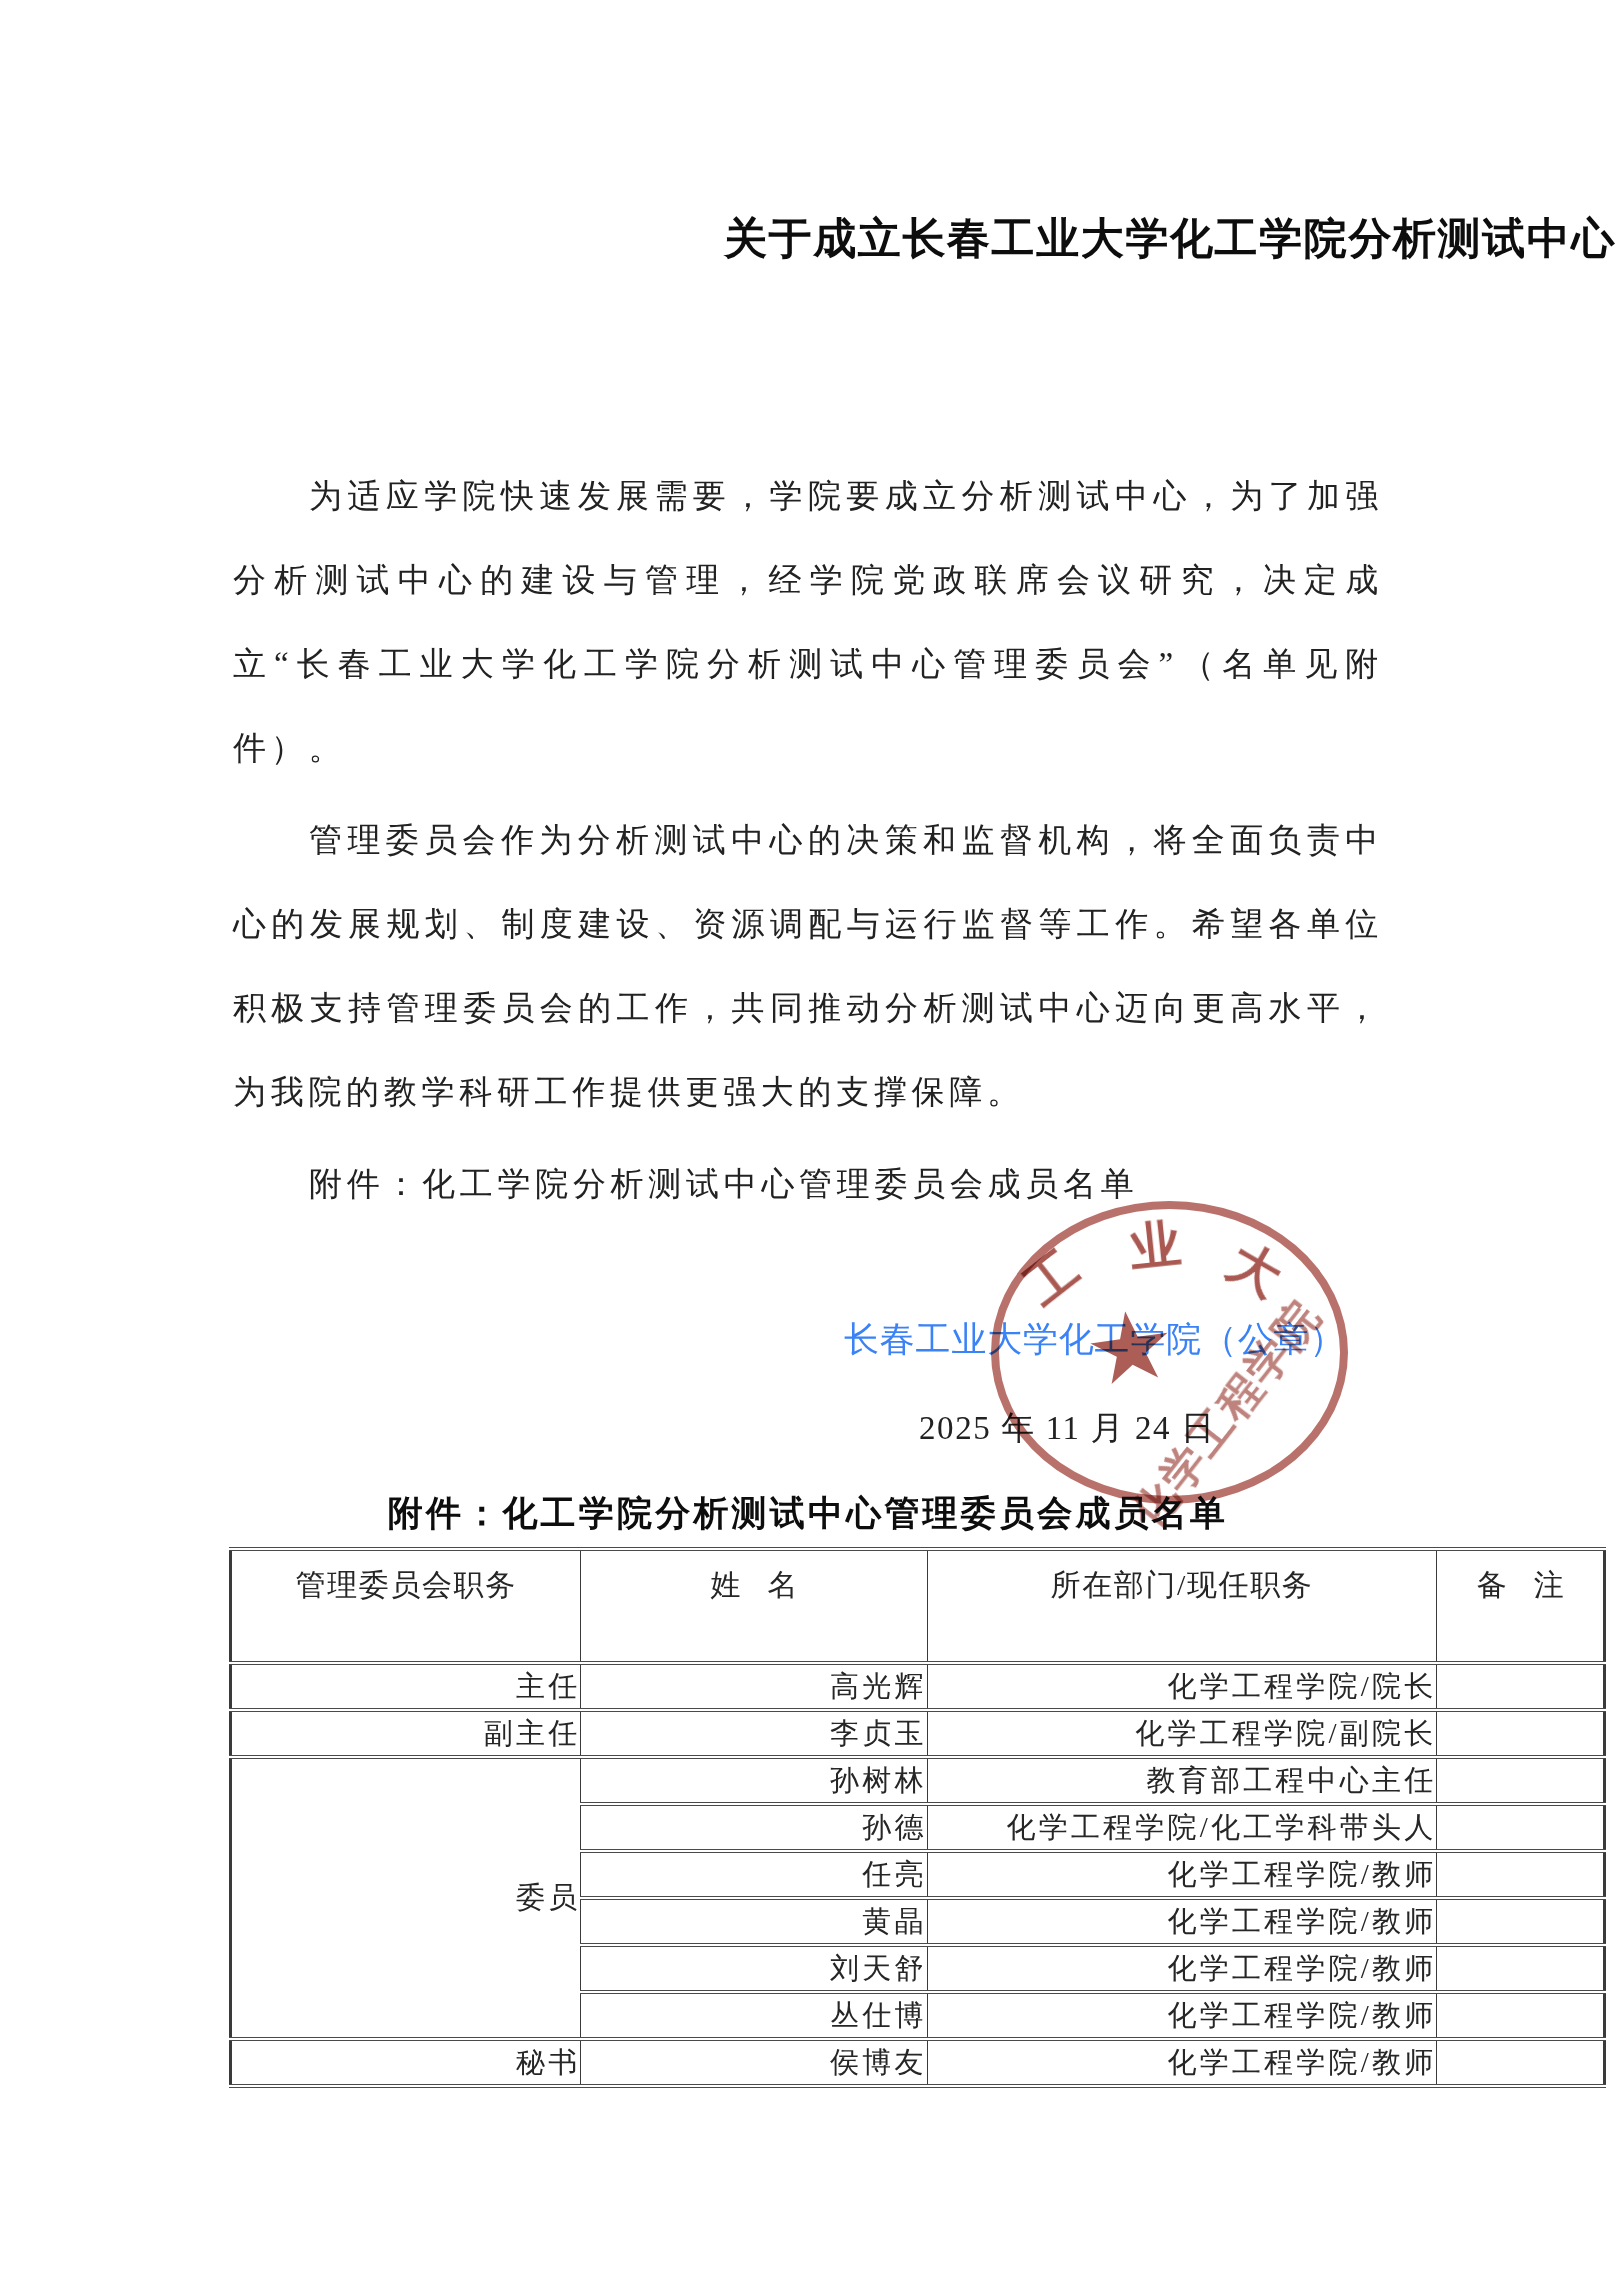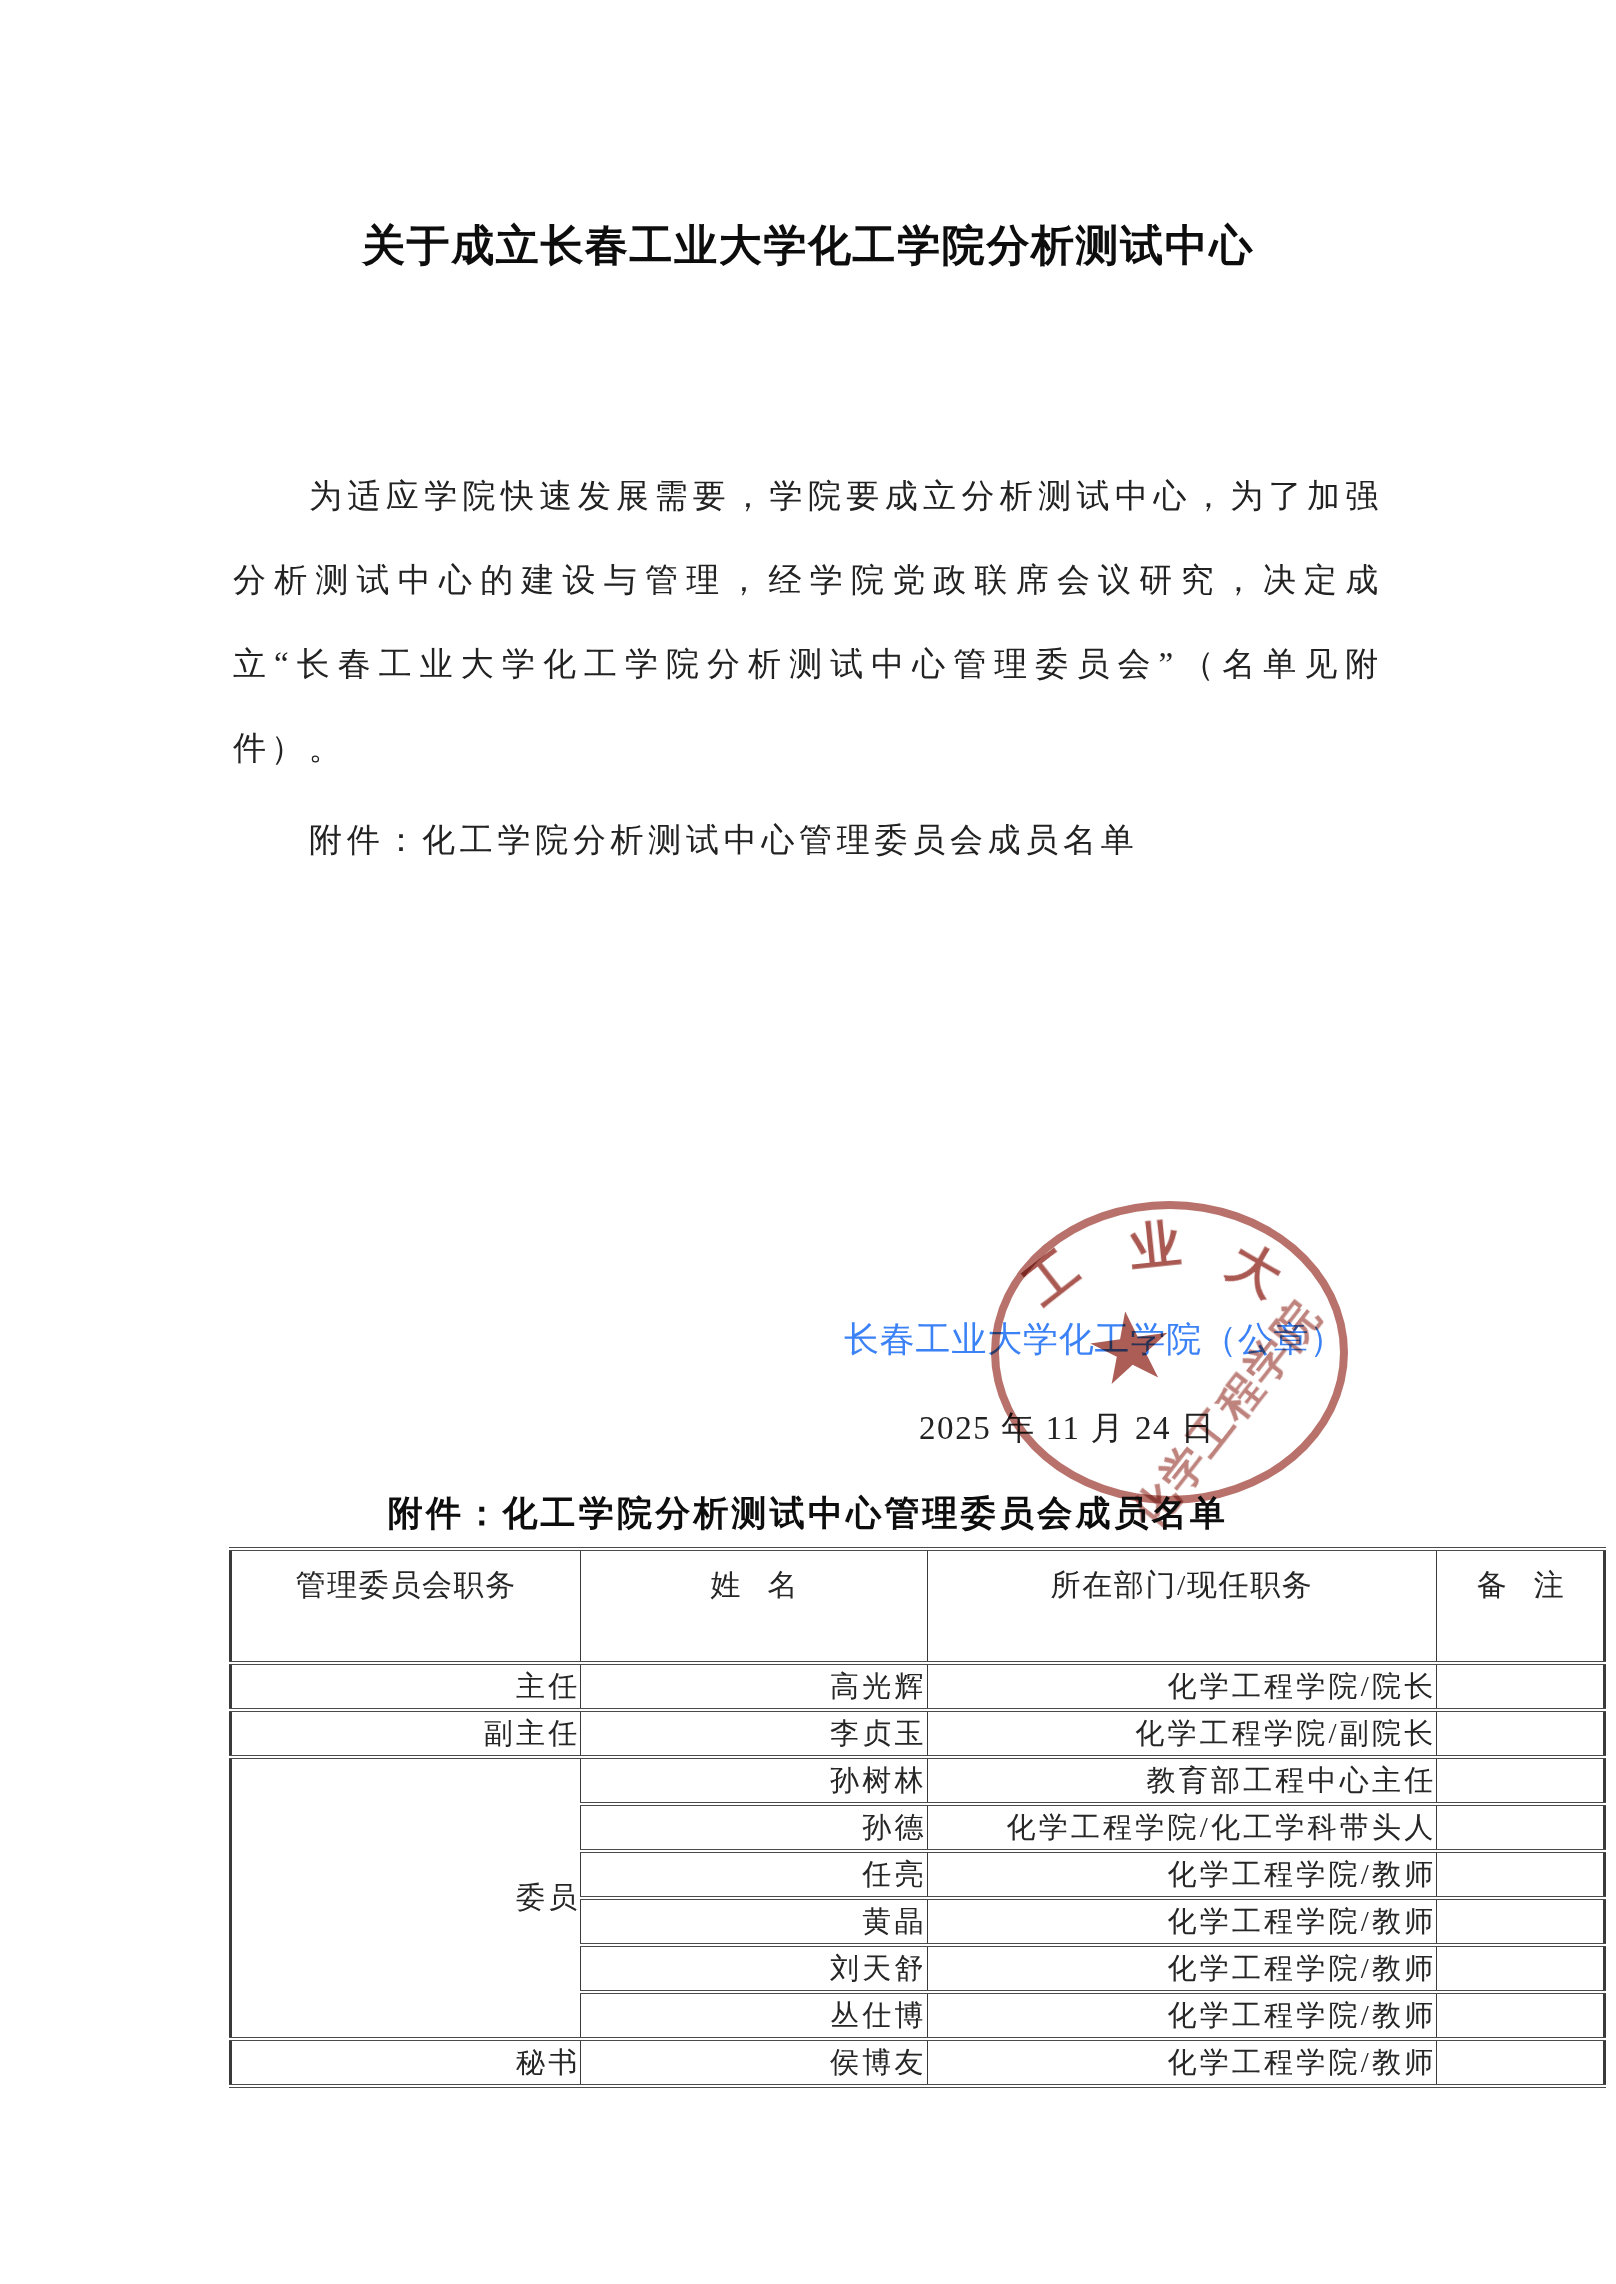--- a/index.html
+++ b/index.html
@@ -19,22 +19,22 @@
     inset: 0;
     background: #ffffff;
     overflow: hidden;
   }
 
   
   .title {
     position: absolute;
     left: 0; right: 0;
     top: 194px;
-    margin: 7px;
-    text-align: center;
+    margin: 0;
+    text-align: right;
     font-family: "Liberation Sans", sans-serif;
     font-weight: 900;
     font-size: 43px;
     letter-spacing: 1.6px;
     line-height: 88px;
     color: #0d0d0d;
   }
   .title .tl { display: block; }
 
   
@@ -188,20 +188,21 @@
 <body>
 
 <div class="page">
 
   <h1 class="title">
     <span class="tl">关于成立长春工业大学化工学院分析测试中心</span>
   </h1>
 
   <div class="body-text">
     <p>为适应学院快速发展需要，学院要成立分析测试中心，为了加强分析测试中心的建设与管理，经学院党政联席会议研究，决定成立“长春工业大学化工学院分析测试中心管理委员会”（名单见附件）。</p>
+    <p>管理委员会作为分析测试中心的决策和监督机构，将全面负责中心的发展规划、制度建设、资源调配与运行监督等工作。希望各单位积极支持管理委员会的工作，共同推动分析测试中心迈向更高水平，为我院的教学科研工作提供更强大的支撑保障。</p>
     <p>附件：化工学院分析测试中心管理委员会成员名单</p>
   </div>
 
   <div class="signature">长春工业大学化工学院（公章）</div>
   <div class="date">2025 年 11 月 24 日</div>
 
   <div class="seal">
     <span class="ring"></span>
     <span class="arc a0">工</span>
     <span class="arc a1">业</span>

